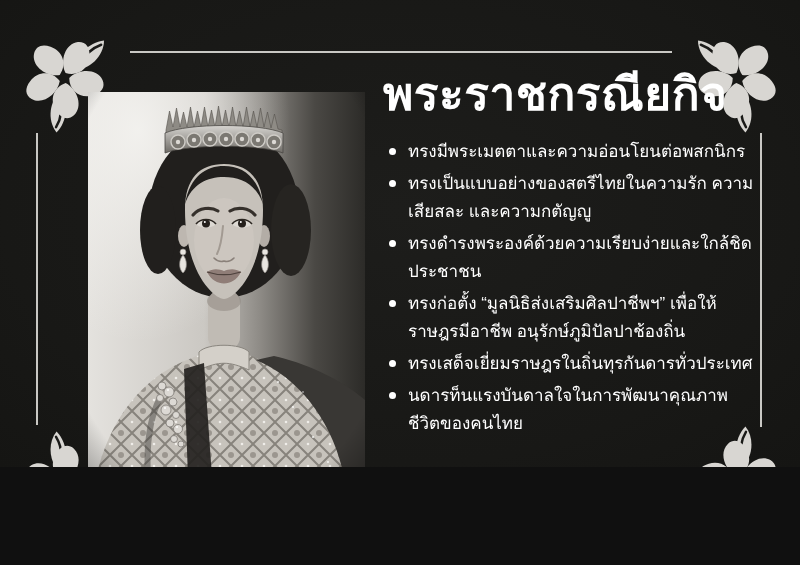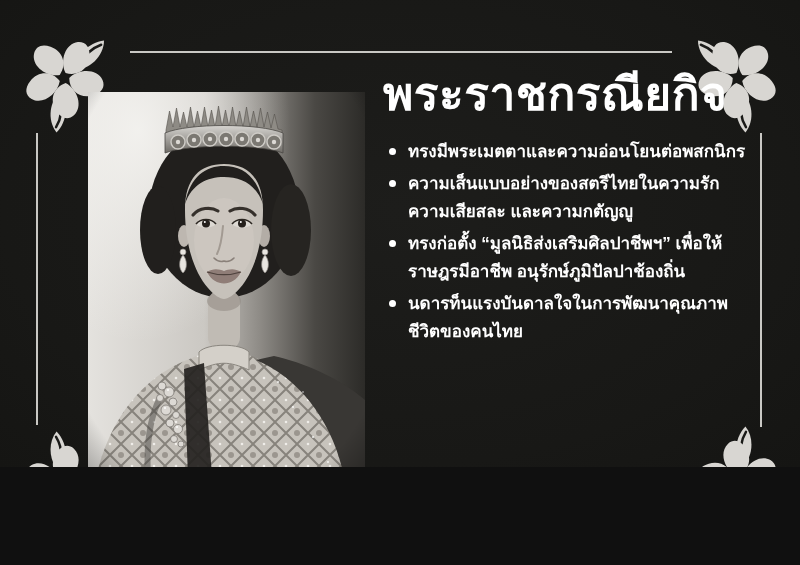--- a/index.html
+++ b/index.html
@@ -31,21 +31,21 @@
   .portrait{position:absolute;left:88px;top:92px;width:277px;height:385px;}
   .portrait svg{display:block;width:100%;height:100%;}
   
   .title{
     position:absolute;left:383px;top:68px;width:380px;
     font-size:46px;font-weight:700;line-height:1.15;
     letter-spacing:0.5px;margin:0;
   }
   .bullets{
     position:absolute;left:383px;top:138px;width:374px;
-    list-style:none;margin:0;padding:0;font-weight:bold;
+    list-style:none;margin:0;padding:0;
   }
   .bullets li{display:flex;align-items:flex-start;margin:0 0 4px 0;}
   .dot{flex:none;width:7px;height:7px;border-radius:50%;background:#ffffff;margin:10px 12px 0 6px;}
   .btxt{font-size:17px;line-height:28px;}
 </style>
 </head>
 <body>
 
 <div class="slide">
 
@@ -241,25 +241,33 @@
 
   <h1 class="title">พระราชกรณียกิจ</h1>
 
   <ul class="bullets">
     <li>
         <span class="dot"></span>
         <span class="btxt">ทรงมีพระเมตตาและความอ่อนโยนต่อพสกนิกร</span>
       </li>
     <li>
         <span class="dot"></span>
-        <span class="btxt">ความเส็นแบบอย่างของสตรีไทยในความรัก ความเสียสละ และความกตัญญู</span>
+        <span class="btxt">ทรงเป็นแบบอย่างของสตรีไทยในความรัก ความเสียสละ และความกตัญญู</span>
+      </li>
+    <li>
+        <span class="dot"></span>
+        <span class="btxt">ทรงดำรงพระองค์ด้วยความเรียบง่ายและใกล้ชิด​ประชาชน</span>
       </li>
     <li>
         <span class="dot"></span>
         <span class="btxt">ทรงก่อตั้ง “มูลนิธิส่งเสริมศิลปาชีพฯ” เพื่อให้ราษฎร​มีอาชีพ อนุรักษ์ภูมิปัลปาช้องถิ่น</span>
       </li>
     <li>
         <span class="dot"></span>
+        <span class="btxt">ทรงเสด็จเยี่ยมราษฎรในถิ่นทุรกันดารทั่วประเทศ</span>
+      </li>
+    <li>
+        <span class="dot"></span>
         <span class="btxt">นดารท็นแรงบันดาลใจในการพัฒนาคุณภาพชีวิต​ของคนไทย</span>
       </li>
   </ul>
 
 </div>
 
 </body></html>

